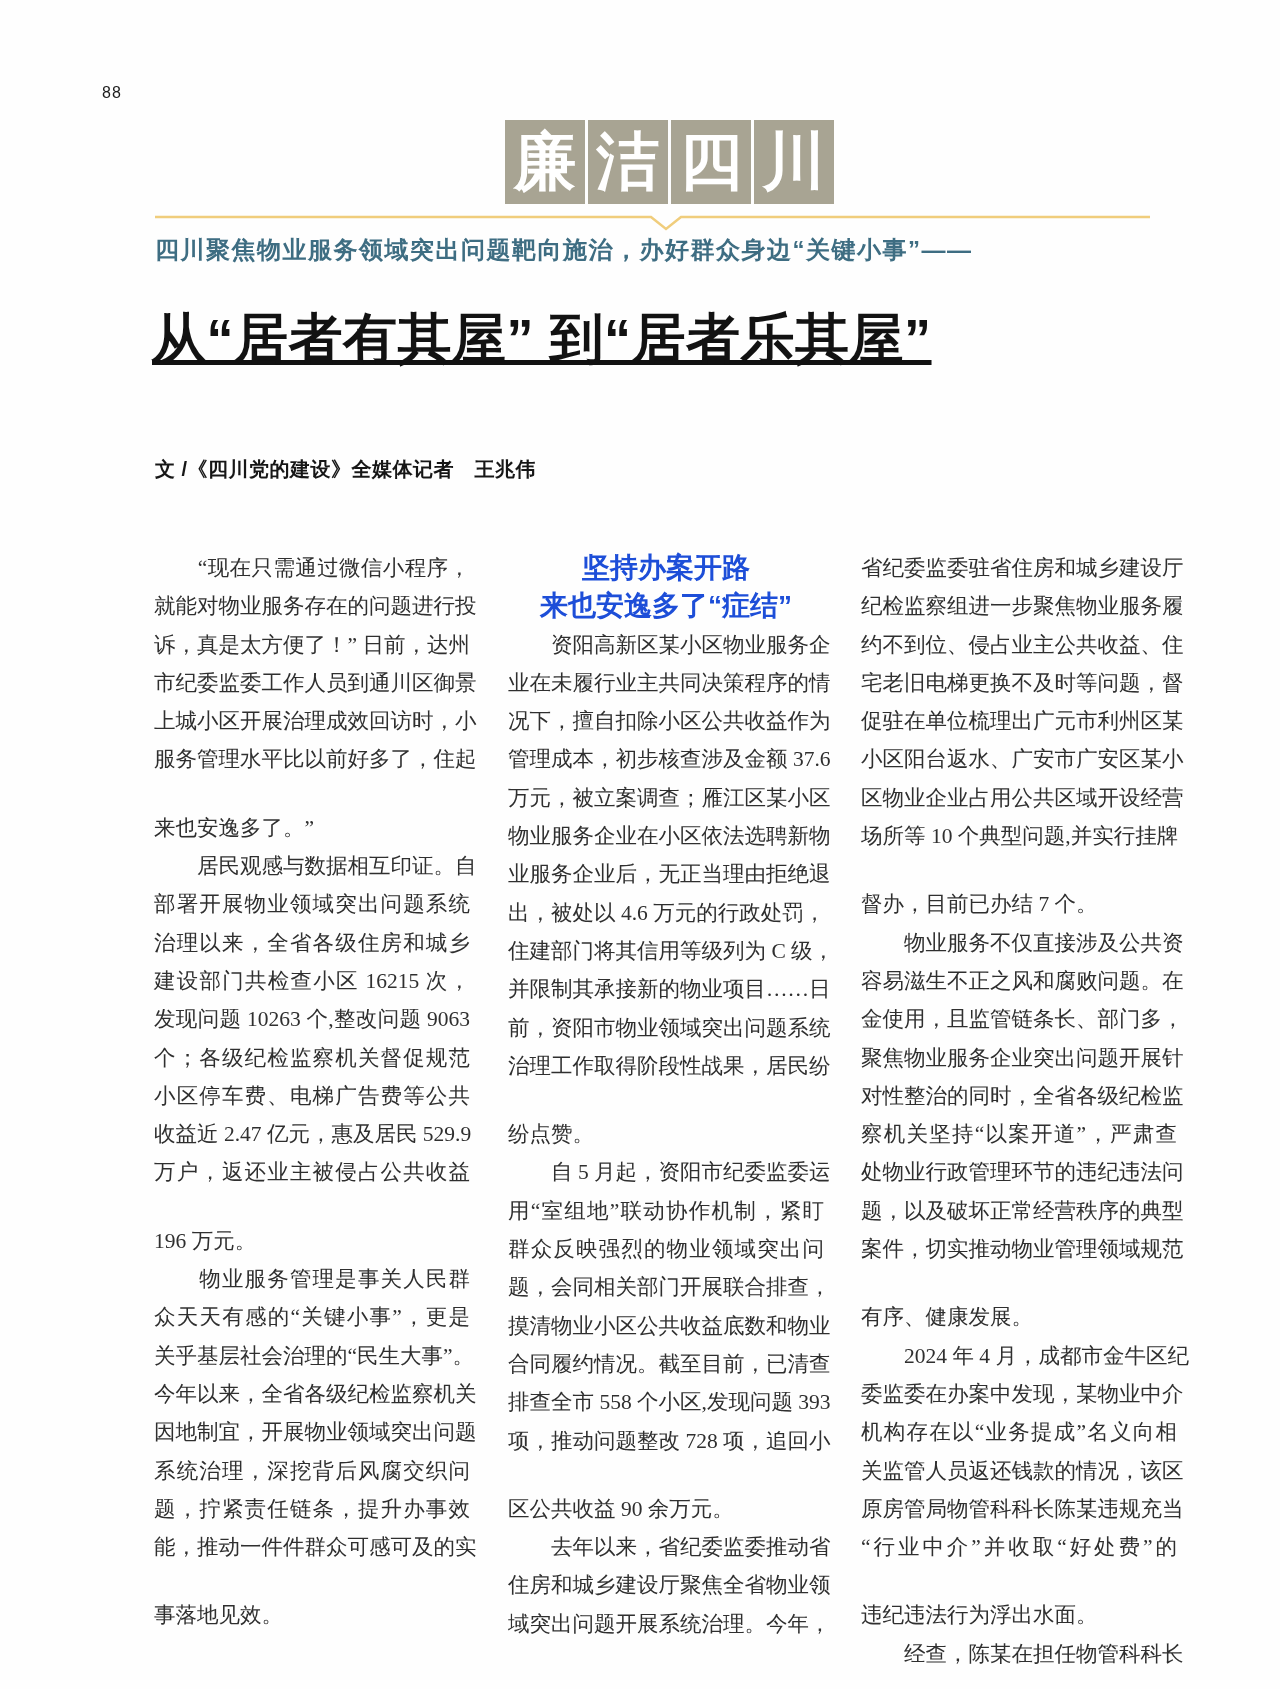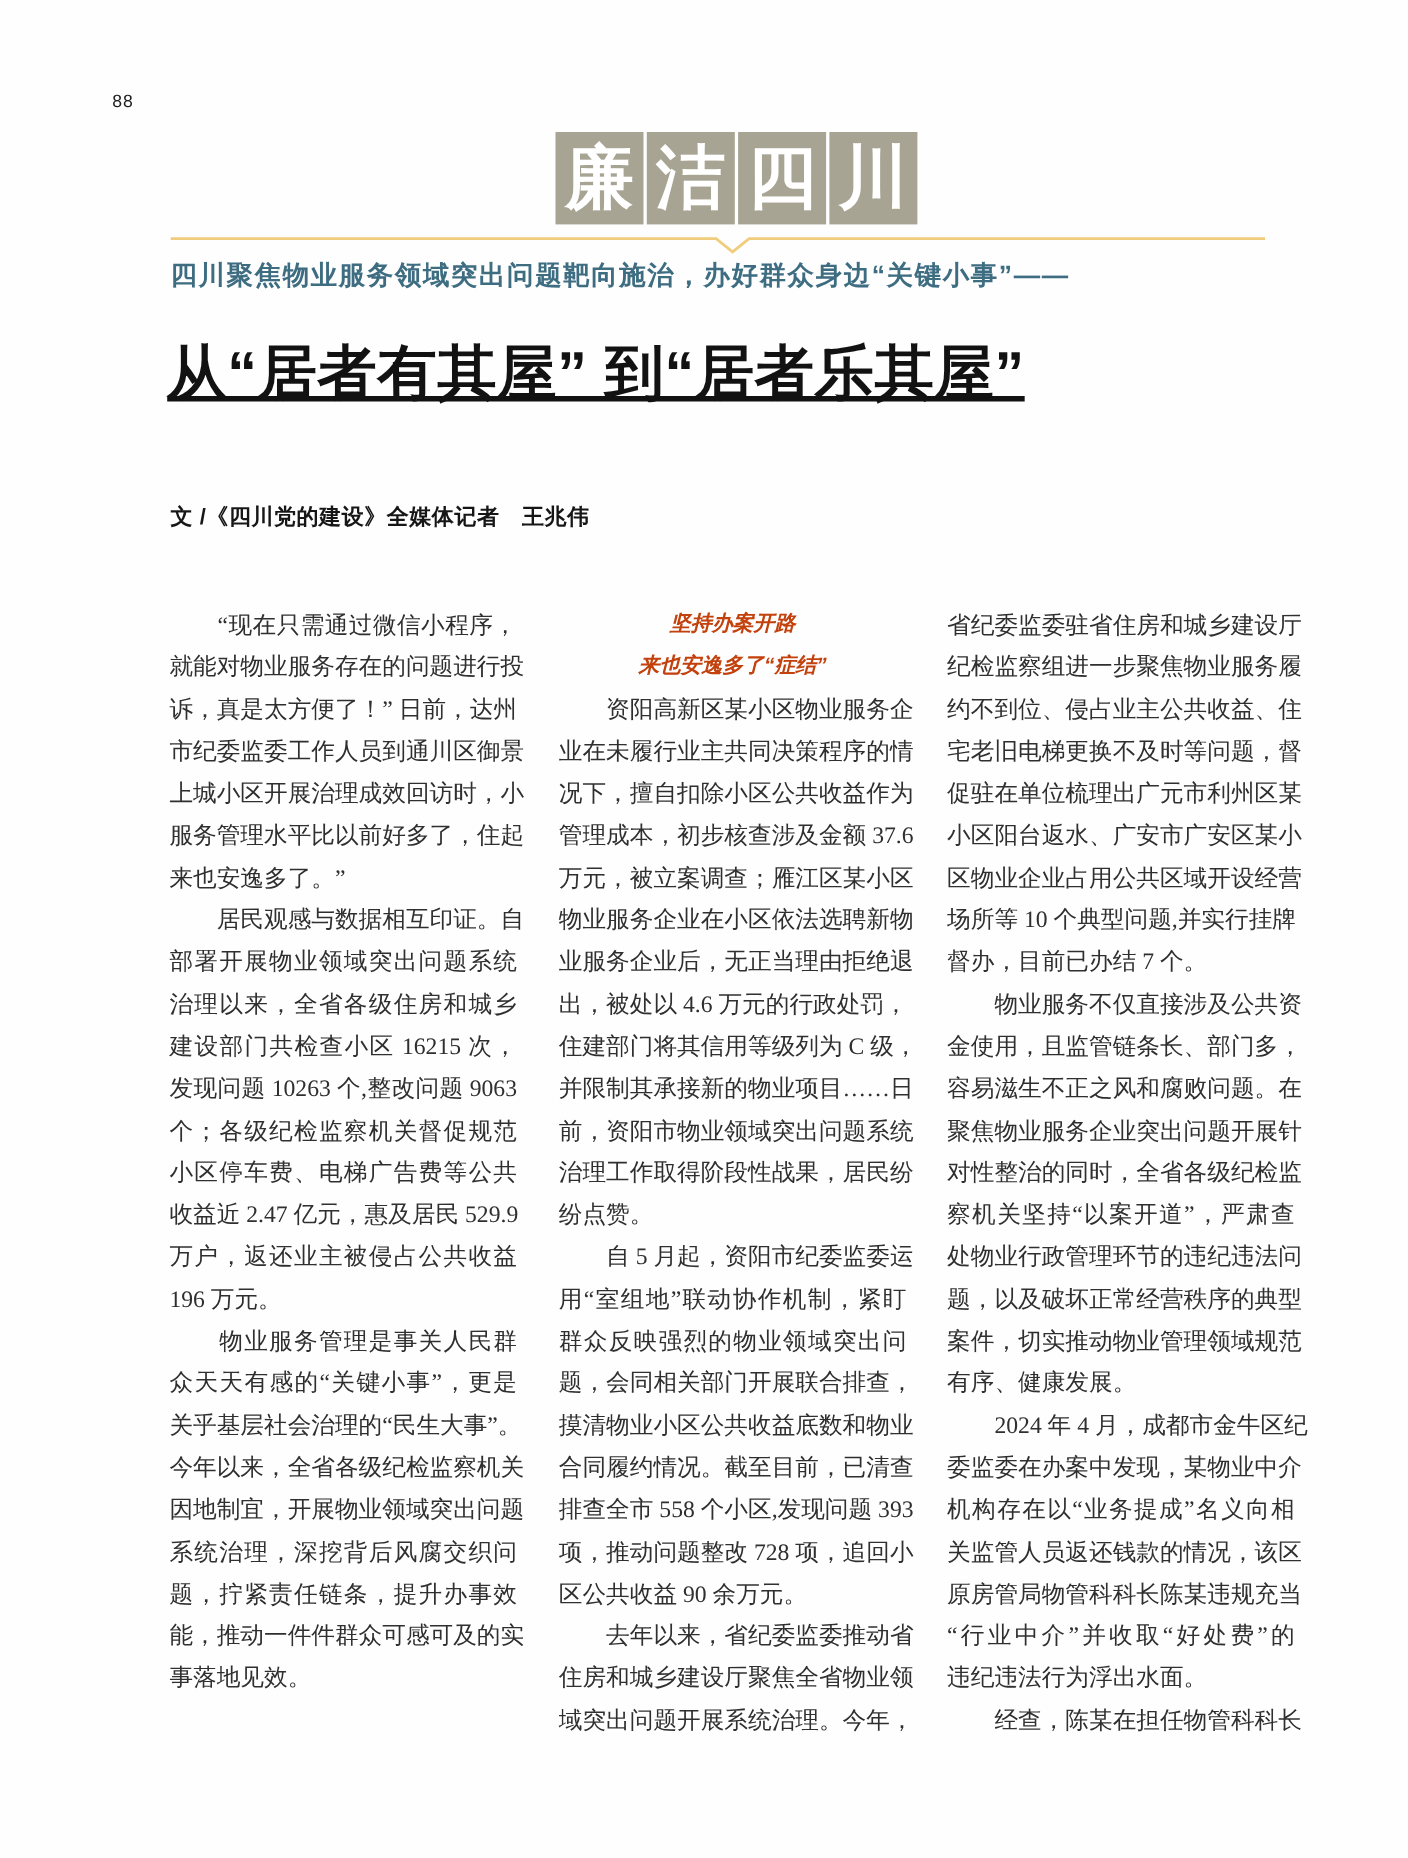--- a/index.html
+++ b/index.html
@@ -40,26 +40,25 @@
     color:var(--body,#2f2f2f);
   }
   .col1 { left:154px; }
   .col2 { left:508px; }
   .col3 { left:861px; }
   .line {
     height:38.3px; line-height:38.3px; font-size:21.5px;
     text-align:justify; text-align-last:justify;
     white-space:nowrap; overflow:visible;
   }
-  .line.pend { text-align-last:left; }
+  .line.pend { text-align-last:left;margin-top:30px; }
   .heading {
-    height:38.3px; line-height:38.3px; font-size:19px; font-weight:bold;
-    color:#c2410c; text-align:center; text-align-last:center;
+    height:38.3px; line-height:38.3px; font-size:28px; font-weight:bold;
+    color:#1d4ed8; text-align:center; text-align-last:center;
     font-family:"Liberation Sans", sans-serif;
-    font-style:italic;
   }
 </style>
 </head>
 <body>
 
 <div class="page" style="--logo-box: #a8a493; --kicker: #3e6d82; --title: #121212; --body: #2f2f2f;">
 
   <div class="pagenum">88</div>
 
   <div class="logo">
@@ -140,22 +139,22 @@
       <div class="line">省纪委监委驻省住房和城乡建设厅</div>
       <div class="line">纪检监察组进一步聚焦物业服务履</div>
       <div class="line">约不到位、侵占业主公共收益、住</div>
       <div class="line">宅老旧电梯更换不及时等问题，督</div>
       <div class="line">促驻在单位梳理出广元市利州区某</div>
       <div class="line">小区阳台返水、广安市广安区某小</div>
       <div class="line">区物业企业占用公共区域开设经营</div>
       <div class="line">场所等 10 个典型问题,并实行挂牌</div>
       <div class="line pend">督办，目前已办结 7 个。</div>
       <div class="line">　　物业服务不仅直接涉及公共资</div>
+      <div class="line">容易滋生不正之风和腐败问题。在</div>
       <div class="line">金使用，且监管链条长、部门多，</div>
-      <div class="line">容易滋生不正之风和腐败问题。在</div>
       <div class="line">聚焦物业服务企业突出问题开展针</div>
       <div class="line">对性整治的同时，全省各级纪检监</div>
       <div class="line">察机关坚持“以案开道”，严肃查</div>
       <div class="line">处物业行政管理环节的违纪违法问</div>
       <div class="line">题，以及破坏正常经营秩序的典型</div>
       <div class="line">案件，切实推动物业管理领域规范</div>
       <div class="line pend">有序、健康发展。</div>
       <div class="line">　　2024 年 4 月，成都市金牛区纪</div>
       <div class="line">委监委在办案中发现，某物业中介</div>
       <div class="line">机构存在以“业务提成”名义向相</div>

